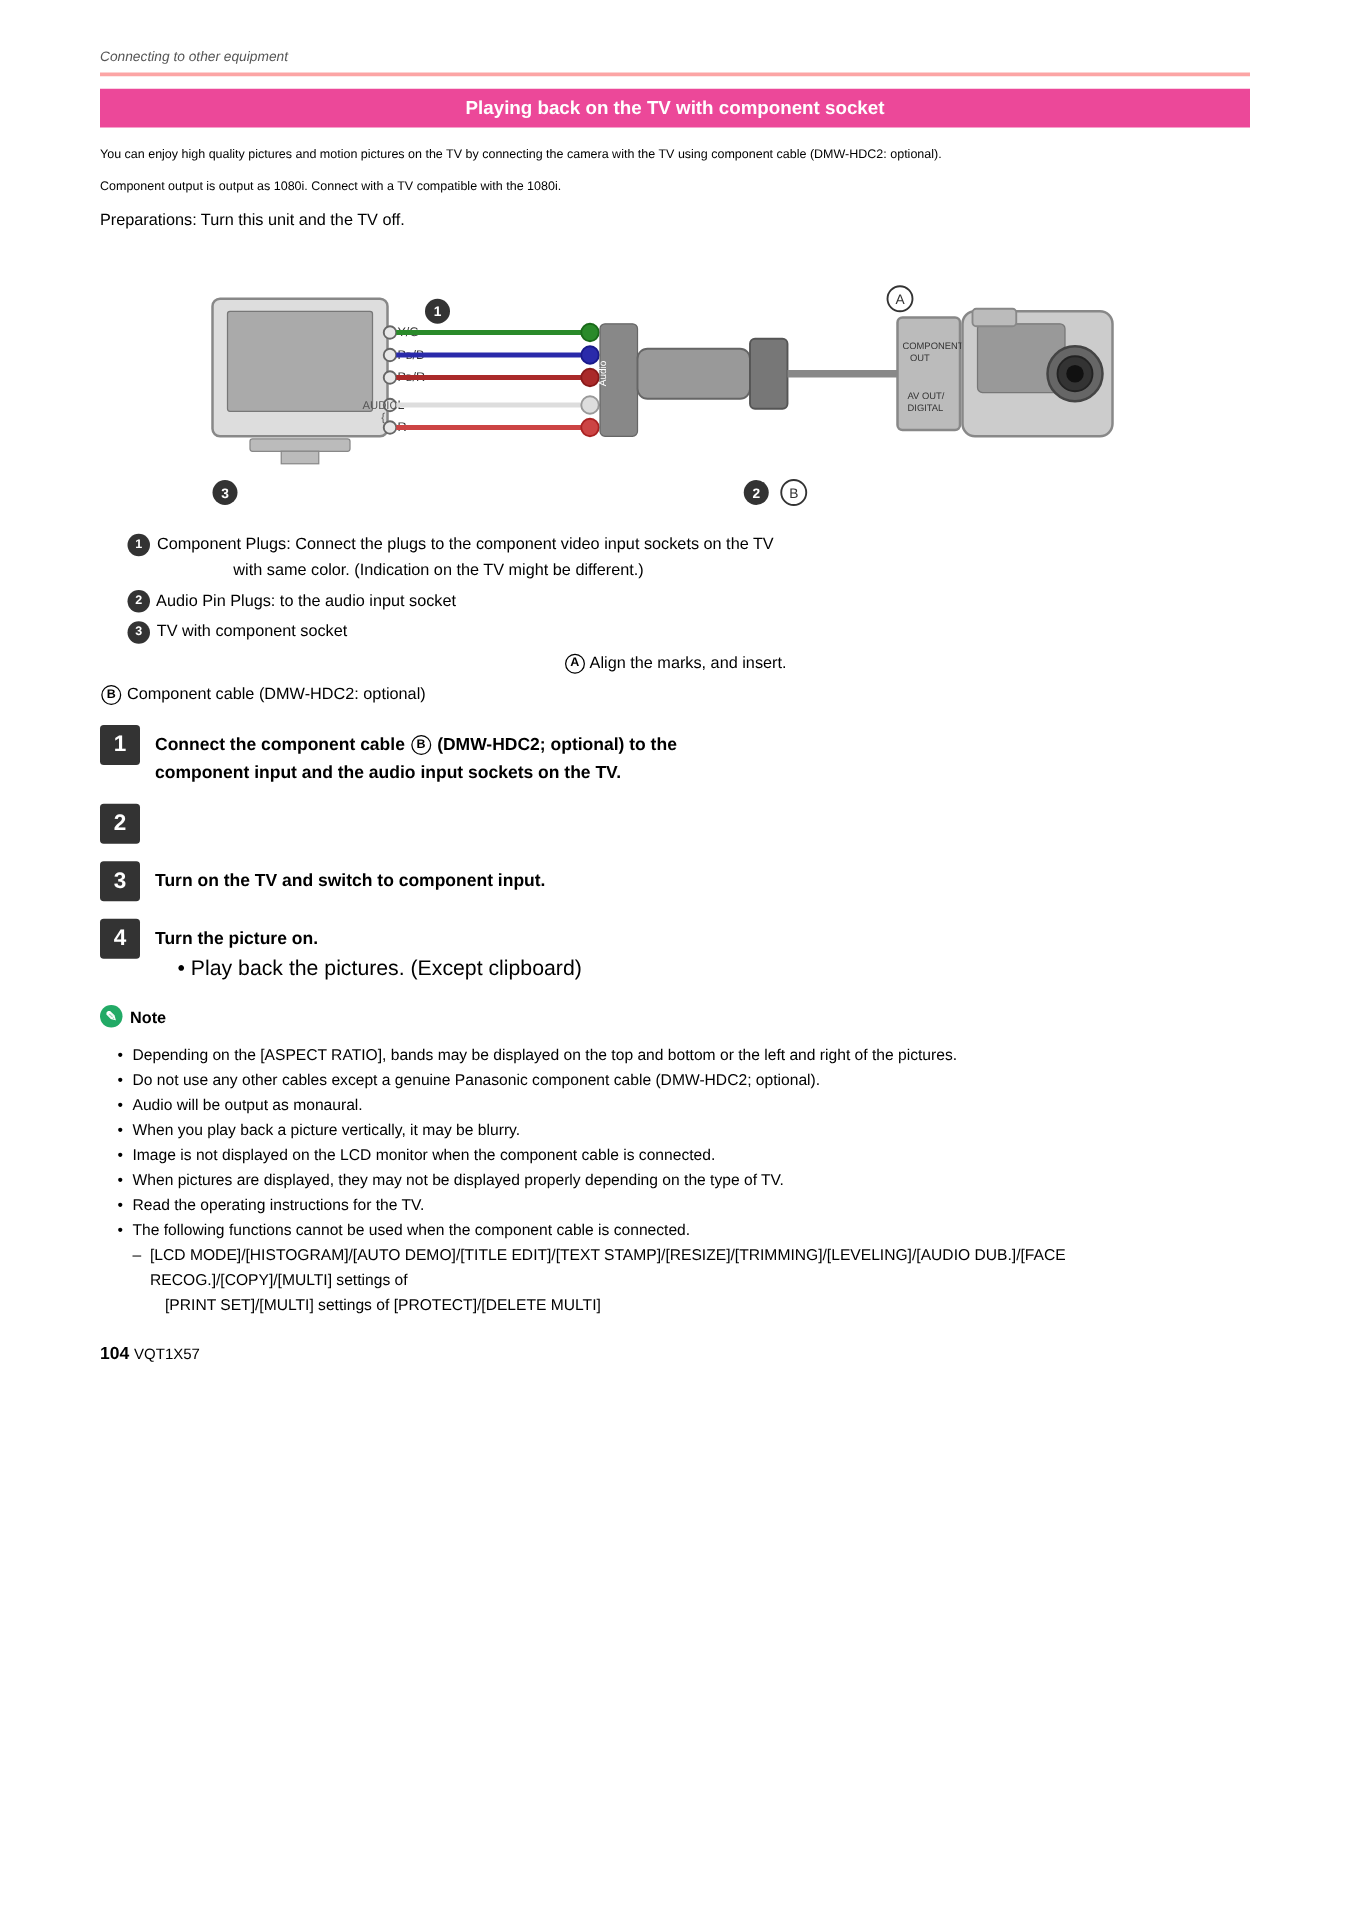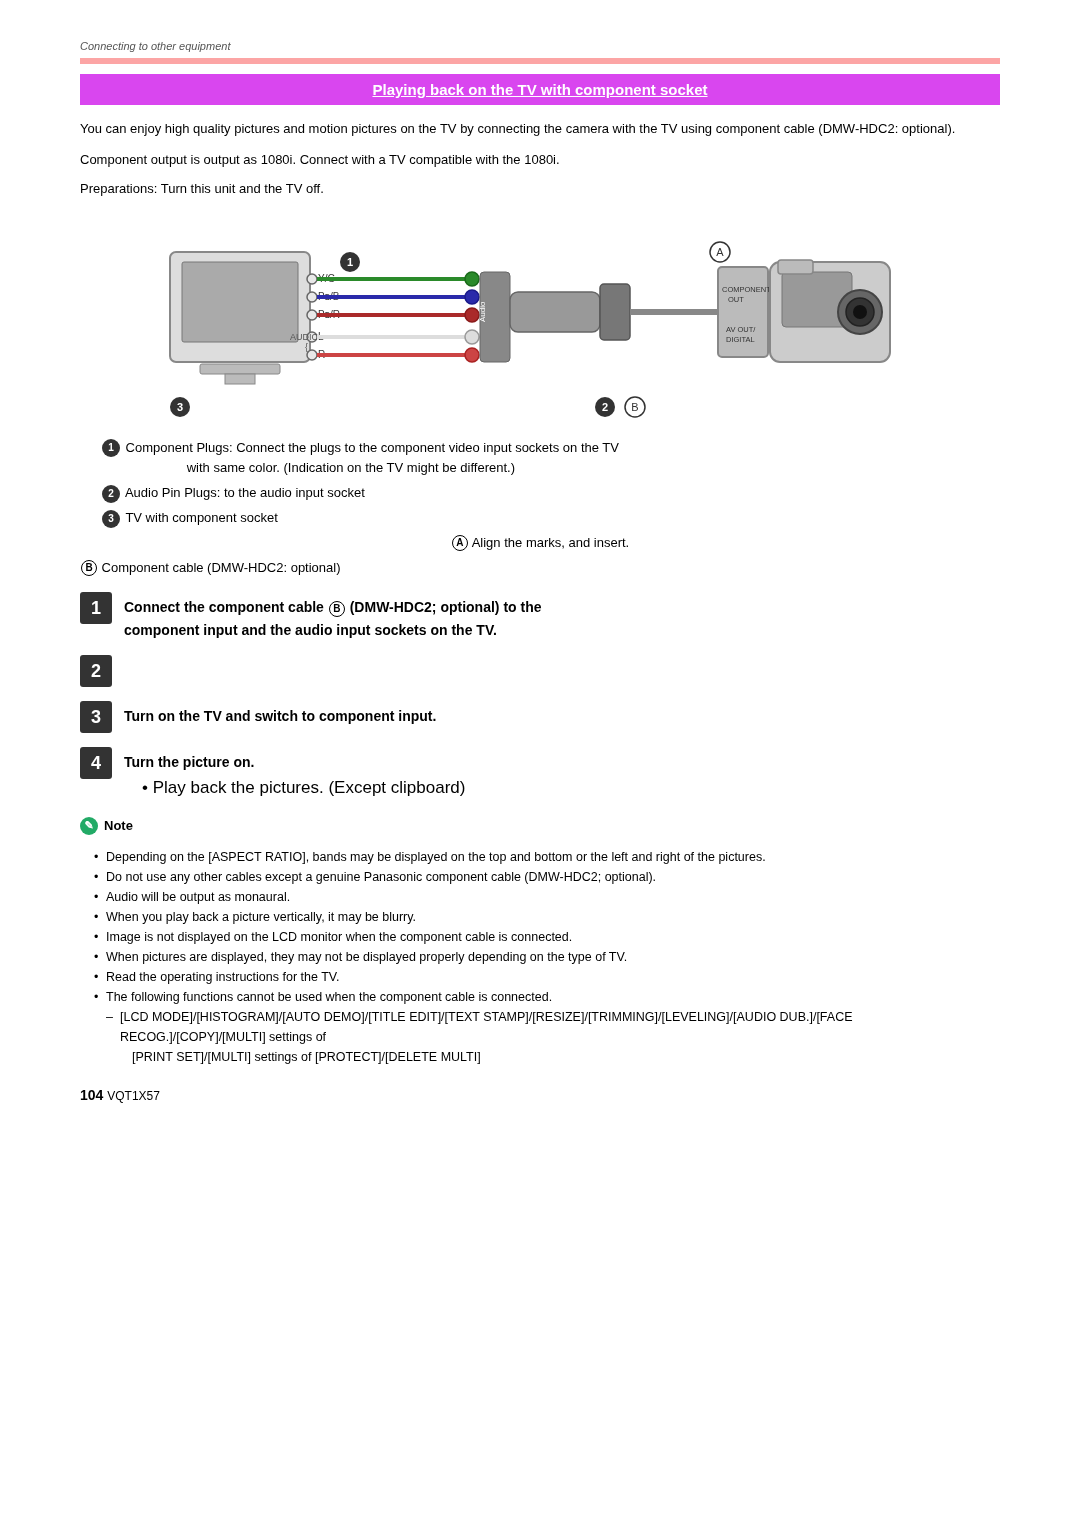--- a/index.html
+++ b/index.html
@@ -11,37 +11,36 @@
       width: 1080px;
       min-height: 1526px;
       padding: 40px 80px;
     }
 
     .breadcrumb {
       font-size: 11px;
       color: #555;
       font-style: italic;
       margin-bottom: 10px;
-      border-bottom: 6px solid #fca5a5;
+      border-bottom: 3px solid #fca5a5;
       padding-bottom: 6px;
     }
 
     .section-title {
-      background: #d946ef;
+      background: #ec4899;
       color: #fff;
       font-size: 15px;
       font-weight: bold;
       text-align: center;
       padding: 7px 14px;
       margin-bottom: 14px;
-      text-decoration: underline;
     }
 
     .intro-text {
-      font-size: 13px;
+      font-size: 10px;
       line-height: 1.6;
       margin-bottom: 10px;
     }
 
     .preparations {
       font-size: 13px;
       margin-bottom: 16px;
     }
 
     

